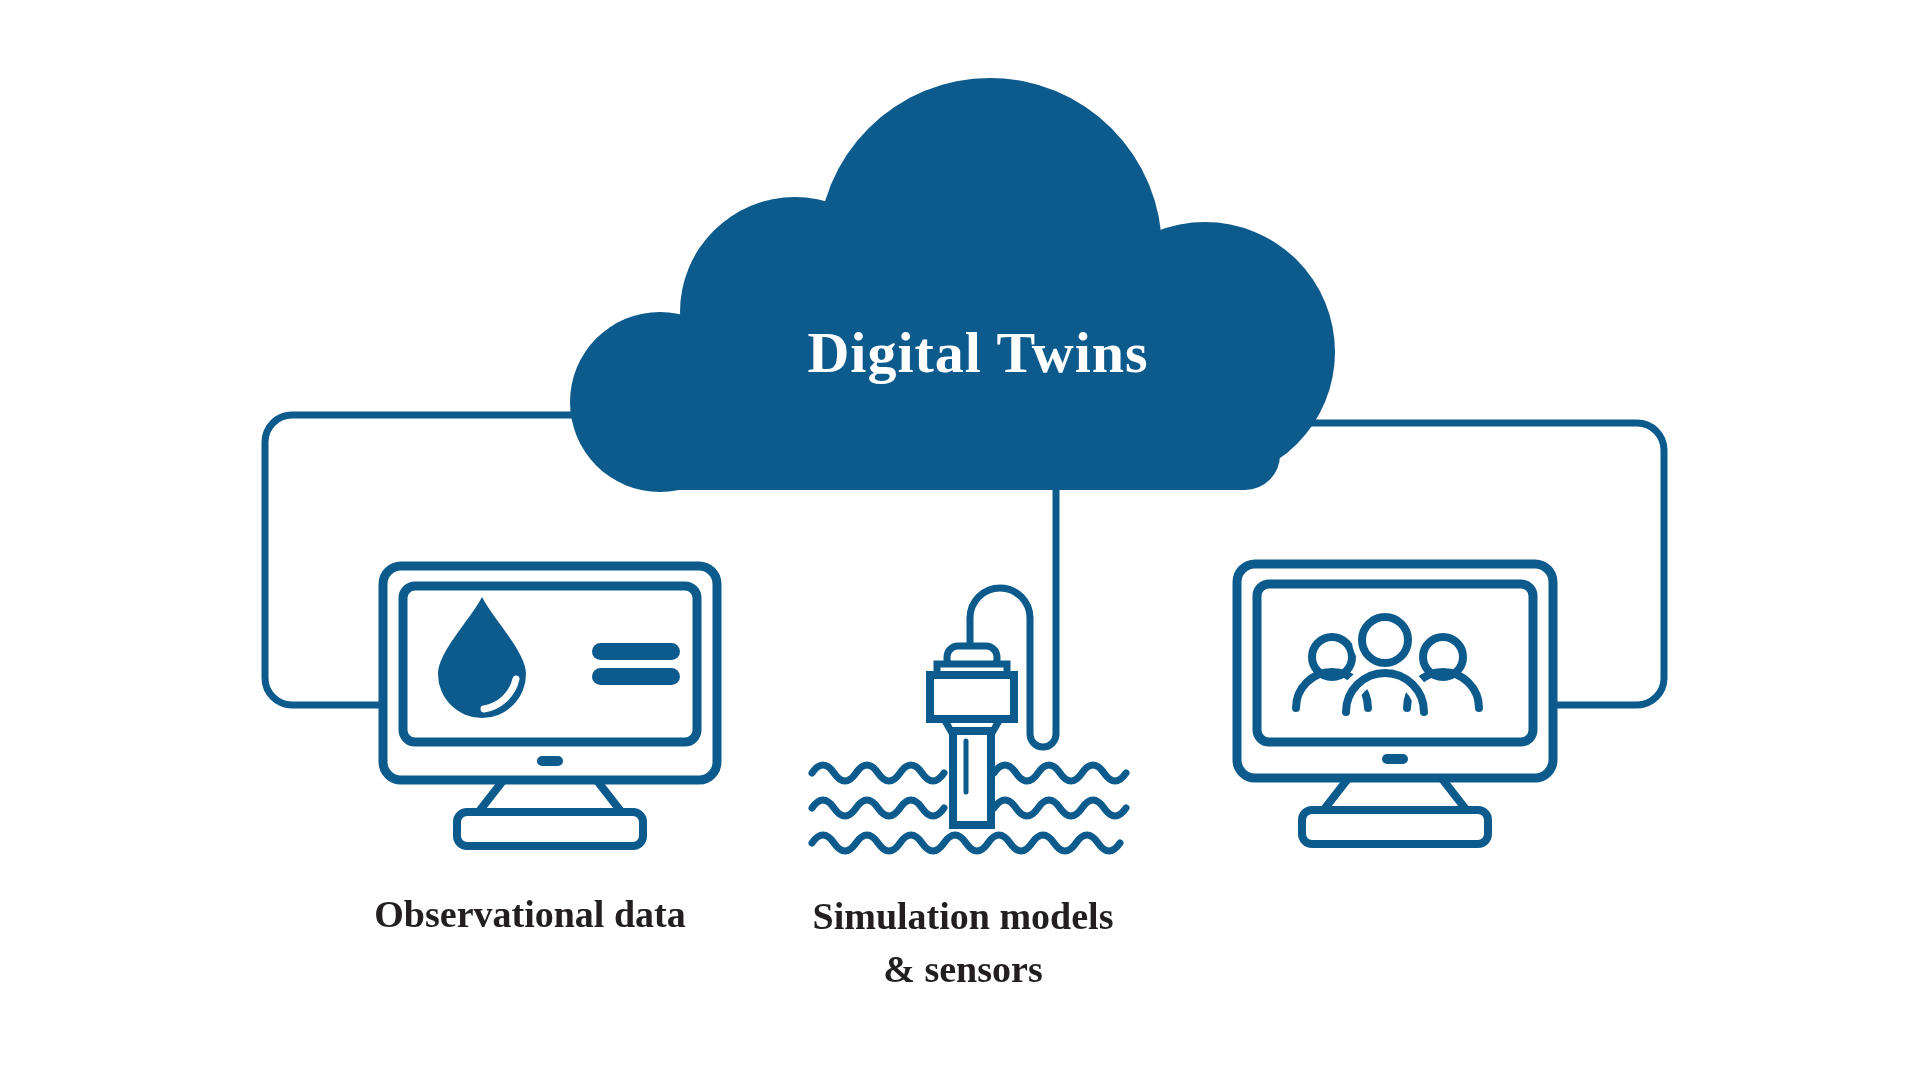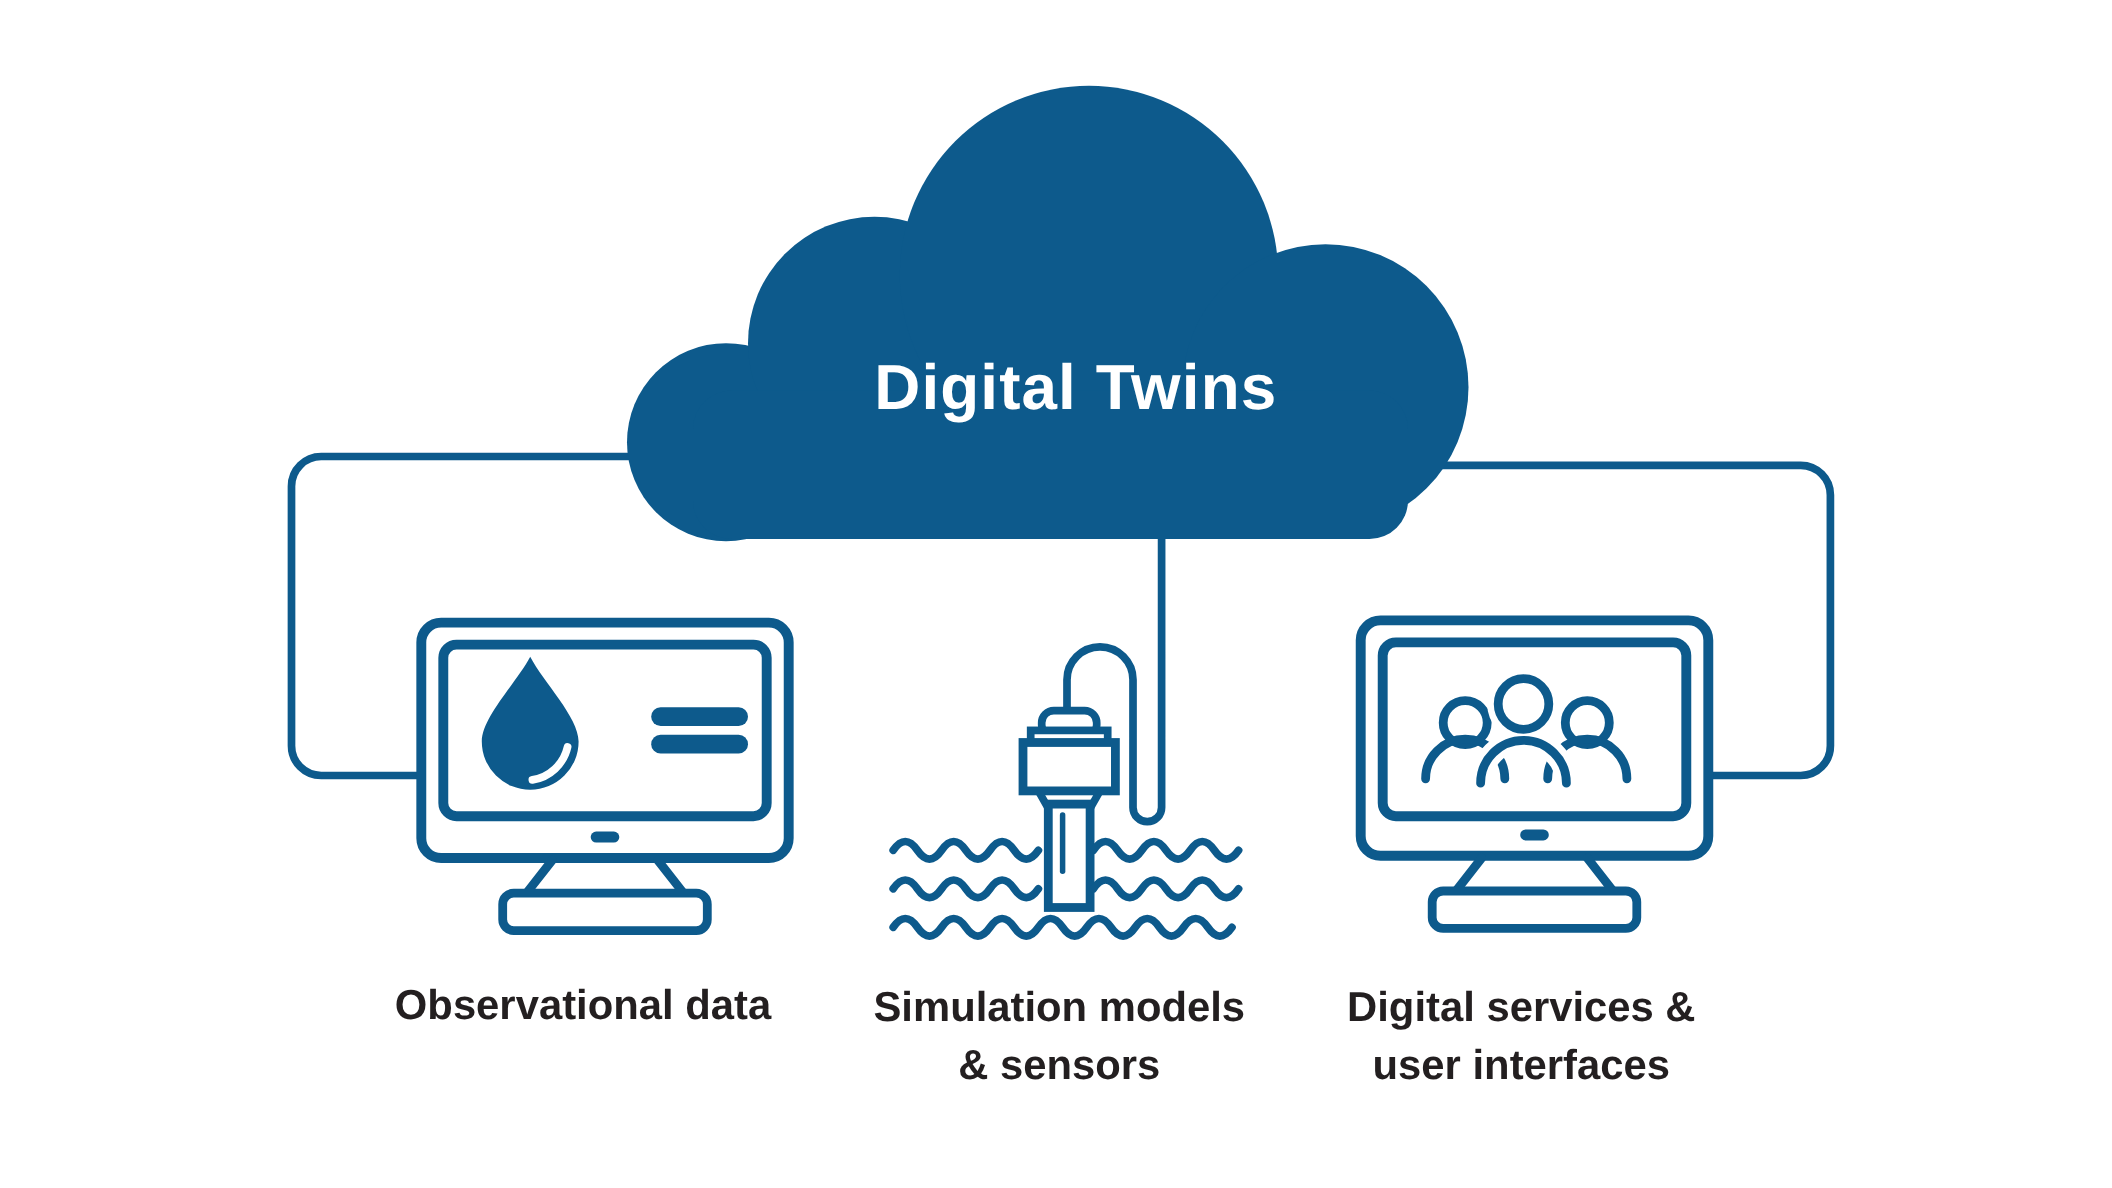--- a/index.html
+++ b/index.html
@@ -6,21 +6,21 @@
     --primary:#0d5a8c;
     --text:#231f20;
     --background:#ffffff;
   }
   html,body{margin:0;padding:0;background:var(--background);}
   #stage{
     position:relative;
     width:1672px;height:1080px;
     background:var(--background);
     overflow:hidden;
-    font-family:Liberation Sans, sans-serif;
+    font-family:Liberation Serif, serif;
   }
   #art{position:absolute;left:0;top:0;}
   
   .line{stroke:var(--primary);stroke-width:7;fill:none;stroke-linecap:round;}
   .frame{stroke:var(--primary);stroke-width:9;fill:var(--background);}
   .thin{stroke:var(--primary);stroke-width:7;fill:var(--background);}
   .thin8{stroke:var(--primary);stroke-width:8;fill:var(--background);}
   .leg{stroke:var(--primary);stroke-width:8;fill:none;stroke-linecap:round;}
   .fillp{fill:var(--primary);}
   .wave{stroke:var(--primary);stroke-width:7;fill:none;stroke-linecap:round;}
@@ -137,18 +137,14 @@
 
   <div class="node-label" id="label-simulation">
     <span>Simulation models</span><br>
     <span>&amp; sensors</span>
   </div>
 
   <div class="node-label" id="label-observational">
     <span>Observational data</span>
   </div>
 
-  <div class="node-label" id="label-digital-services">
-    <span>Digital services &amp;</span><br>
-    <span>user interfaces</span>
-  </div>
 
 </div>
 
 </body></html>

